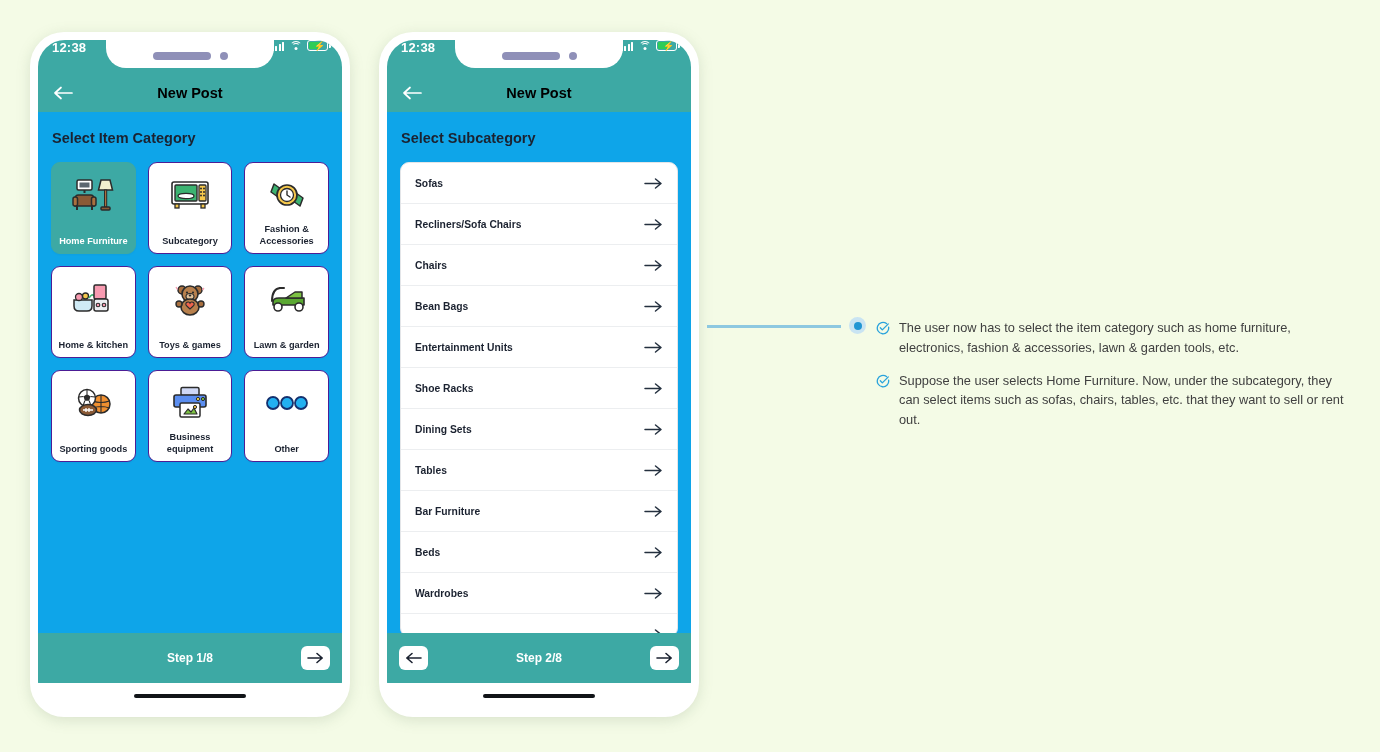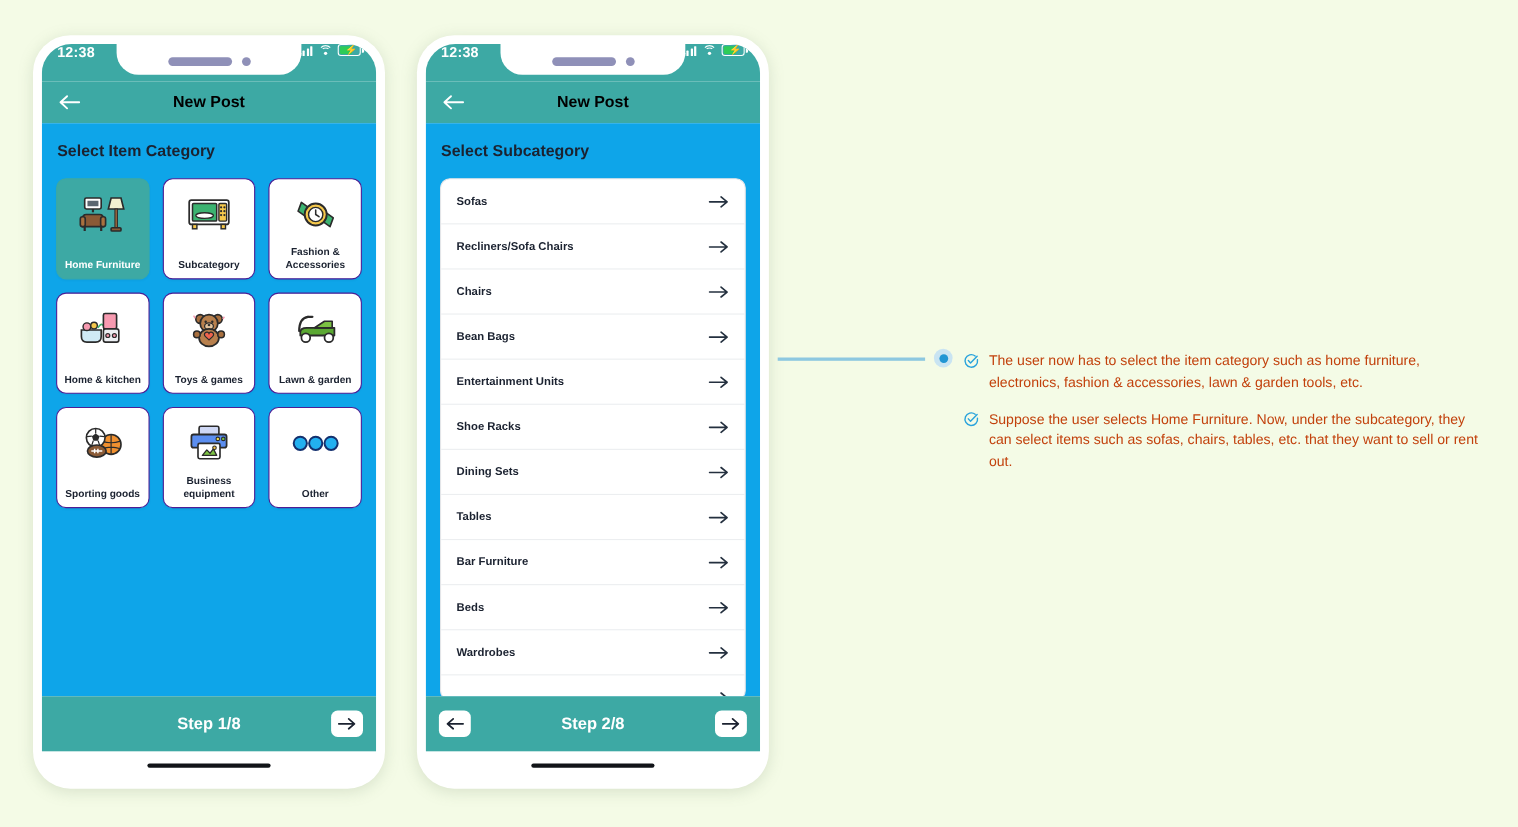--- a/index.html
+++ b/index.html
@@ -174,21 +174,21 @@
   
   .stepbar {
     flex: 0 0 50px;
     background: #3da9a4;
     display: flex; align-items: center;
     padding: 0 12px;
     position: relative;
   }
   .step-text {
     position: absolute; left: 0; right: 0; text-align: center;
-    color: #ffffff; font-size: 15px; font-weight: 600;
+    color: #ffffff; font-size: 12px; font-weight: 600;
     pointer-events: none;
   }
   .step-btn {
     width: 29px; height: 24px;
     background: #ffffff; border-radius: 6px;
     display: flex; align-items: center; justify-content: center;
     cursor: pointer; z-index: 2;
   }
   .step-btn.right { margin-left: auto; }
 
@@ -214,21 +214,21 @@
     width: 8px; height: 8px; border-radius: 50%; background: #2196d3; display: block;
   }
   .notes {
     position: absolute; left: 876px; top: 318px; width: 480px;
   }
   .note {
     display: flex; gap: 8px; margin-bottom: 13px;
   }
   .note-icon { flex: 0 0 15px; padding-top: 3px; }
   .note-text {
-    font-size: 12.8px; color: #c2410c; line-height: 1.55;
+    font-size: 12.8px; color: #404040; line-height: 1.55;
   }
 </style>
 </head>
 <body>
 
 <div class="stage">
 
   <div class="phone" id="phone1">
     <div class="phone-screen">
 

